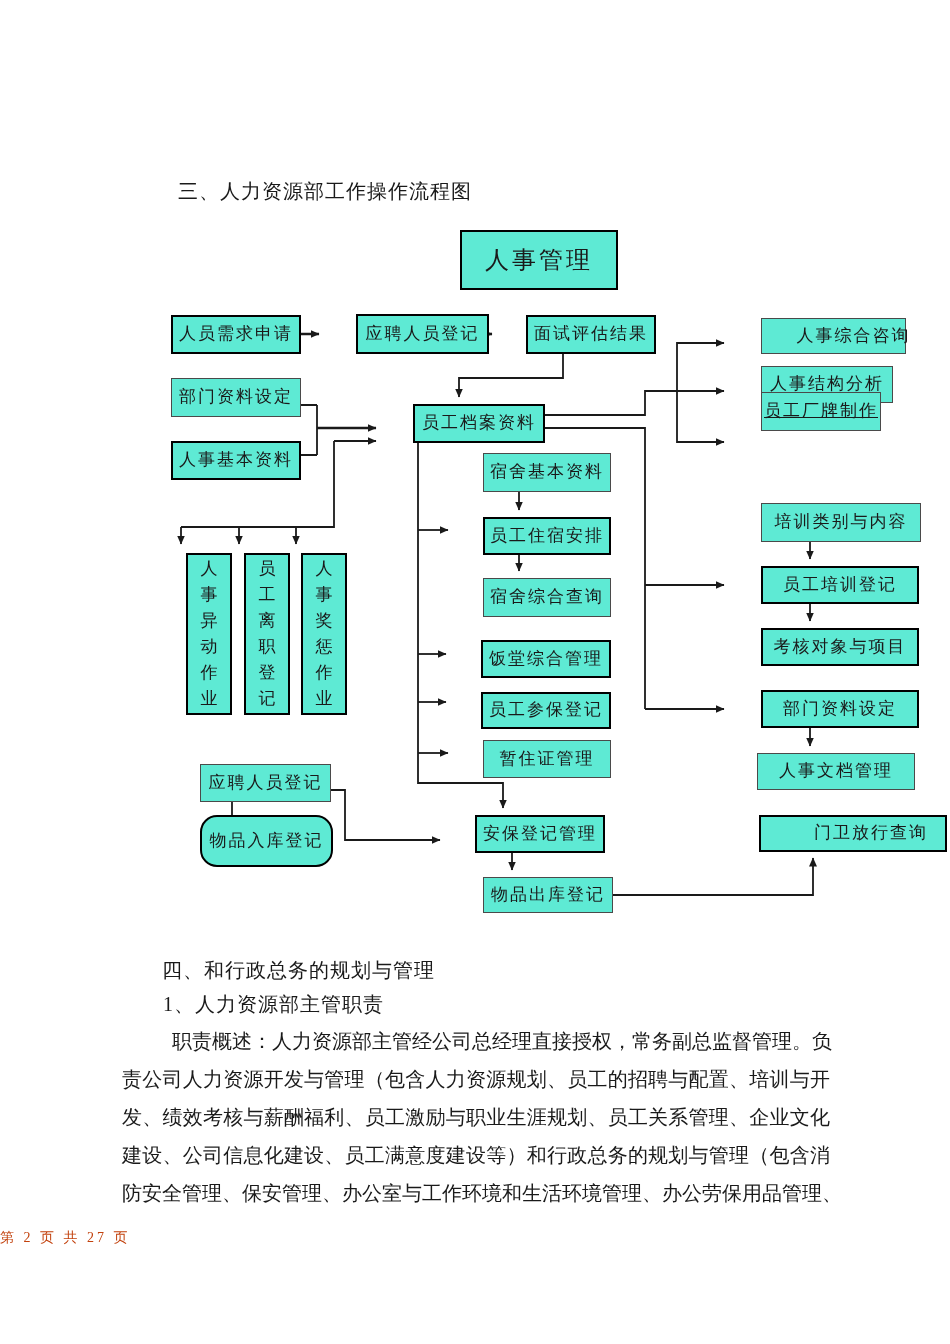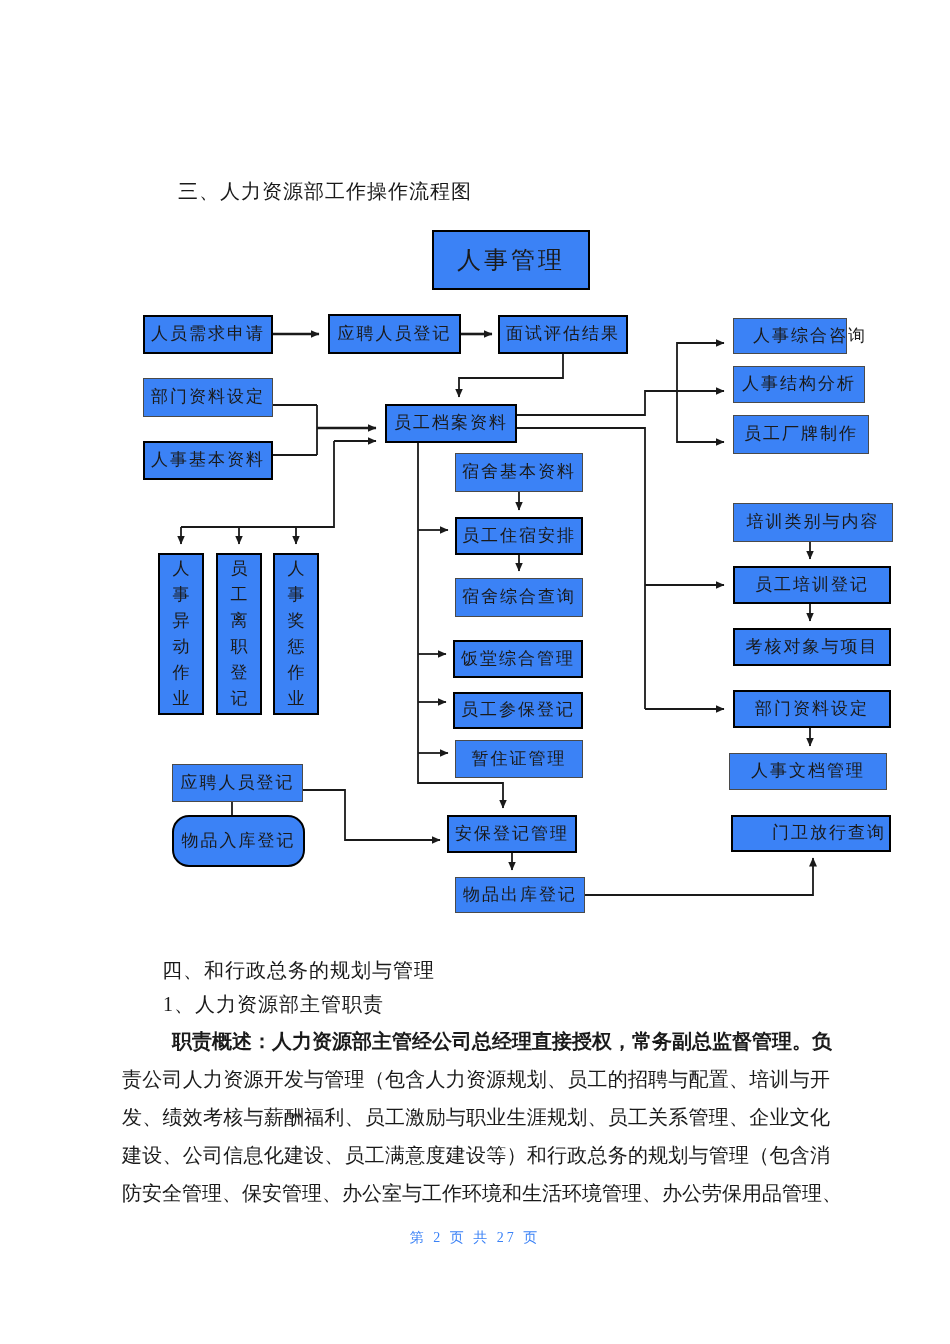--- a/index.html
+++ b/index.html
@@ -9,39 +9,39 @@
     font-family:"Liberation Serif","DejaVu Serif",serif;
     color:#1a1a1a;
   }
   .abs{position:absolute;}
   .heading{font-size:20px;letter-spacing:1px;white-space:nowrap;}
   
   #flow-layer{position:absolute;left:0;top:0;width:950px;height:950px;}
   #flow-svg{position:absolute;left:0;top:0;}
   .fbox{
     position:absolute;display:flex;align-items:center;justify-content:center;
-    background:#3b82f6;box-sizing:border-box;text-align:center;
-    font-size:17px;letter-spacing:2px;line-height:1.1;white-space:nowrap;
+    background:#5eead4;box-sizing:border-box;text-align:center;
+    font-size:17px;letter-spacing:2px;line-height:1.1;white-space:nowrap;margin-left:28px;
   }
   .fbox.w1{border:1px solid #4a4a4a;}
   .fbox.w2{border:2px solid #000;}
   .fbox.root{font-size:24px;letter-spacing:3px;}
   .fbox.vert{white-space:pre-line;line-height:26px;letter-spacing:0;font-size:17px;}
   path.cline{stroke:#1a1a1a;stroke-width:1.8;fill:none;}
   path.cline.bold{stroke-width:2.6;}
   
   .para-wrap{position:absolute;left:122px;top:1022px;width:708px;}
   .para-line{
     height:38px;line-height:38px;font-size:20px;
     text-align:justify;text-align-last:justify;white-space:nowrap;
   }
-  .para-line.first{text-indent:50px;font-weight:bold;}
+  .para-line.first{text-indent:50px;}
   .footer{
-    position:absolute;left:0;top:1229px;width:100%;text-align:center;
-    font-size:14px;letter-spacing:3px;color:#3b82f6;
+    position:absolute;left:0;top:1229px;width:100%;
+    font-size:14px;letter-spacing:3px;color:#c2410c;
   }
 </style>
 </head>
 <body>
 
 <div class="page">
 
   <div class="abs heading" style="left:178px;top:178px;">三、人力资源部工作操作流程图</div>
 
   <div id="flow-layer">
@@ -93,23 +93,23 @@
       <path class="cline" d="M585,895 L813,895 L813,858" marker-end="url(#arr)"></path>
     </svg>
     <div id="flow-boxes">
         <div class="fbox w2 root" style="left: 432px; top: 230px; width: 158px; height: 60px;">人事管理</div>
         <div class="fbox w2" style="left: 143px; top: 315px; width: 130px; height: 39px;">人员需求申请</div>
         <div class="fbox w2" style="left: 328px; top: 314px; width: 133px; height: 40px;">应聘人员登记</div>
         <div class="fbox w2" style="left: 498px; top: 315px; width: 130px; height: 39px;">面试评估结果</div>
         <div class="fbox w1" style="left: 143px; top: 378px; width: 130px; height: 39px;">部门资料设定</div>
         <div class="fbox w2" style="left: 143px; top: 441px; width: 130px; height: 39px;">人事基本资料</div>
         <div class="fbox w2" style="left: 385px; top: 404px; width: 132px; height: 39px;">员工档案资料</div>
-        <div class="fbox w1" style="left: 733px; top: 318px; width: 114px; height: 36px; padding-left: 40px;">人事综合咨询</div>
+        <div class="fbox w1" style="left: 733px; top: 318px; width: 145px; height: 36px; padding-left: 40px;">人事综合咨询</div>
         <div class="fbox w1" style="left: 733px; top: 366px; width: 132px; height: 37px;">人事结构分析</div>
-        <div class="fbox w1" style="left: 733px; top: 415px; width: 136px; height: 39px;">员工厂牌制作</div>
+        <div class="fbox w1" style="left: 733px; top: 392px; width: 120px; height: 39px; text-decoration: underline;">员工厂牌制作</div>
         <div class="fbox w1" style="left: 455px; top: 453px; width: 128px; height: 39px;">宿舍基本资料</div>
         <div class="fbox w2" style="left: 455px; top: 517px; width: 128px; height: 38px;">员工住宿安排</div>
         <div class="fbox w1" style="left: 455px; top: 578px; width: 128px; height: 39px;">宿舍综合查询</div>
         <div class="fbox w2" style="left: 453px; top: 640px; width: 130px; height: 38px;">饭堂综合管理</div>
         <div class="fbox w2" style="left: 453px; top: 692px; width: 130px; height: 37px;">员工参保登记</div>
         <div class="fbox w1" style="left: 455px; top: 740px; width: 128px; height: 38px;">暂住证管理</div>
         <div class="fbox w2 vert" style="left: 158px; top: 553px; width: 46px; height: 162px;">人
 事
 异
 动
@@ -129,21 +129,21 @@
 业</div>
         <div class="fbox w1" style="left: 733px; top: 503px; width: 160px; height: 39px;">培训类别与内容</div>
         <div class="fbox w2" style="left: 733px; top: 566px; width: 158px; height: 38px;">员工培训登记</div>
         <div class="fbox w2" style="left: 733px; top: 628px; width: 158px; height: 38px;">考核对象与项目</div>
         <div class="fbox w2" style="left: 733px; top: 690px; width: 158px; height: 38px;">部门资料设定</div>
         <div class="fbox w1" style="left: 729px; top: 753px; width: 158px; height: 37px;">人事文档管理</div>
         <div class="fbox w1" style="left: 172px; top: 764px; width: 131px; height: 38px;">应聘人员登记</div>
         <div class="fbox w2" style="left: 172px; top: 815px; width: 133px; height: 52px; border-radius: 17px;">物品入库登记</div>
         <div class="fbox w2" style="left: 447px; top: 815px; width: 130px; height: 38px;">安保登记管理</div>
         <div class="fbox w1" style="left: 455px; top: 877px; width: 130px; height: 36px;">物品出库登记</div>
-        <div class="fbox w2" style="left: 731px; top: 815px; width: 160px; height: 37px; padding-left: 36px;">门卫放行查询</div>
+        <div class="fbox w2" style="left: 731px; top: 815px; width: 188px; height: 37px; padding-left: 36px;">门卫放行查询</div>
       </div>
   </div>
 
   <div class="abs heading" style="left:162px;top:957px;">四、和行政总务的规划与管理</div>
 
   <div class="abs heading" style="left:163px;top:991px;">1、人力资源部主管职责</div>
 
   <div class="para-wrap">
     <div class="para-line first">职责概述：人力资源部主管经公司总经理直接授权，常务副总监督管理。负</div>
     <div class="para-line">责公司人力资源开发与管理（包含人力资源规划、员工的招聘与配置、培训与开</div>

